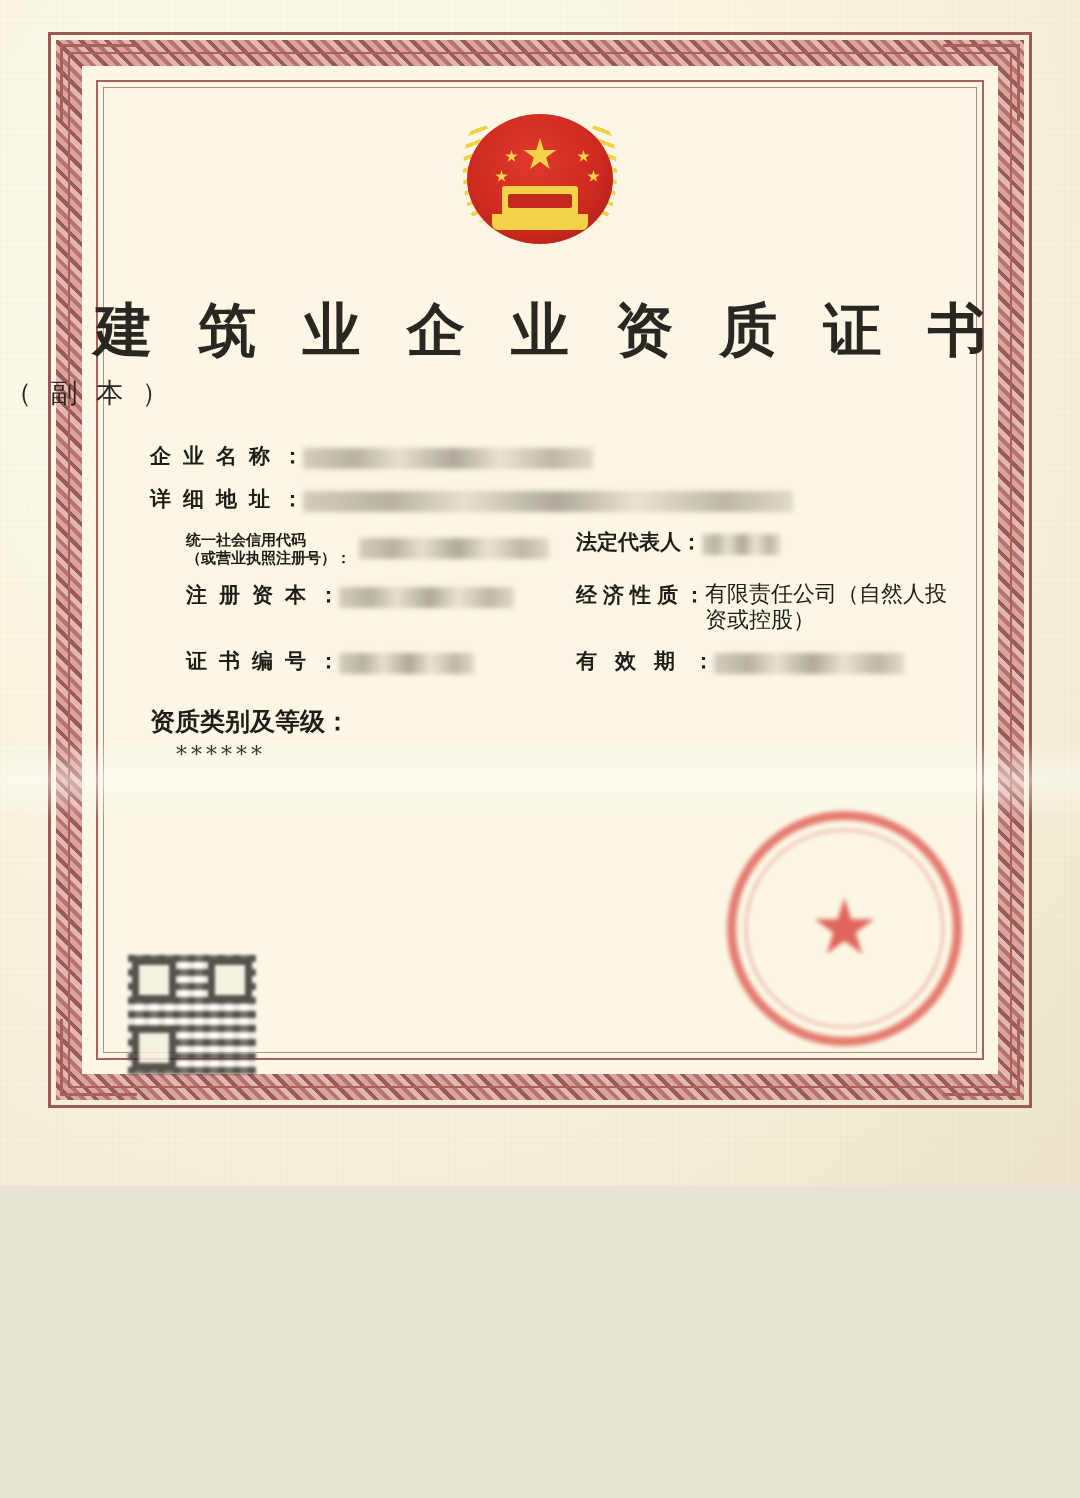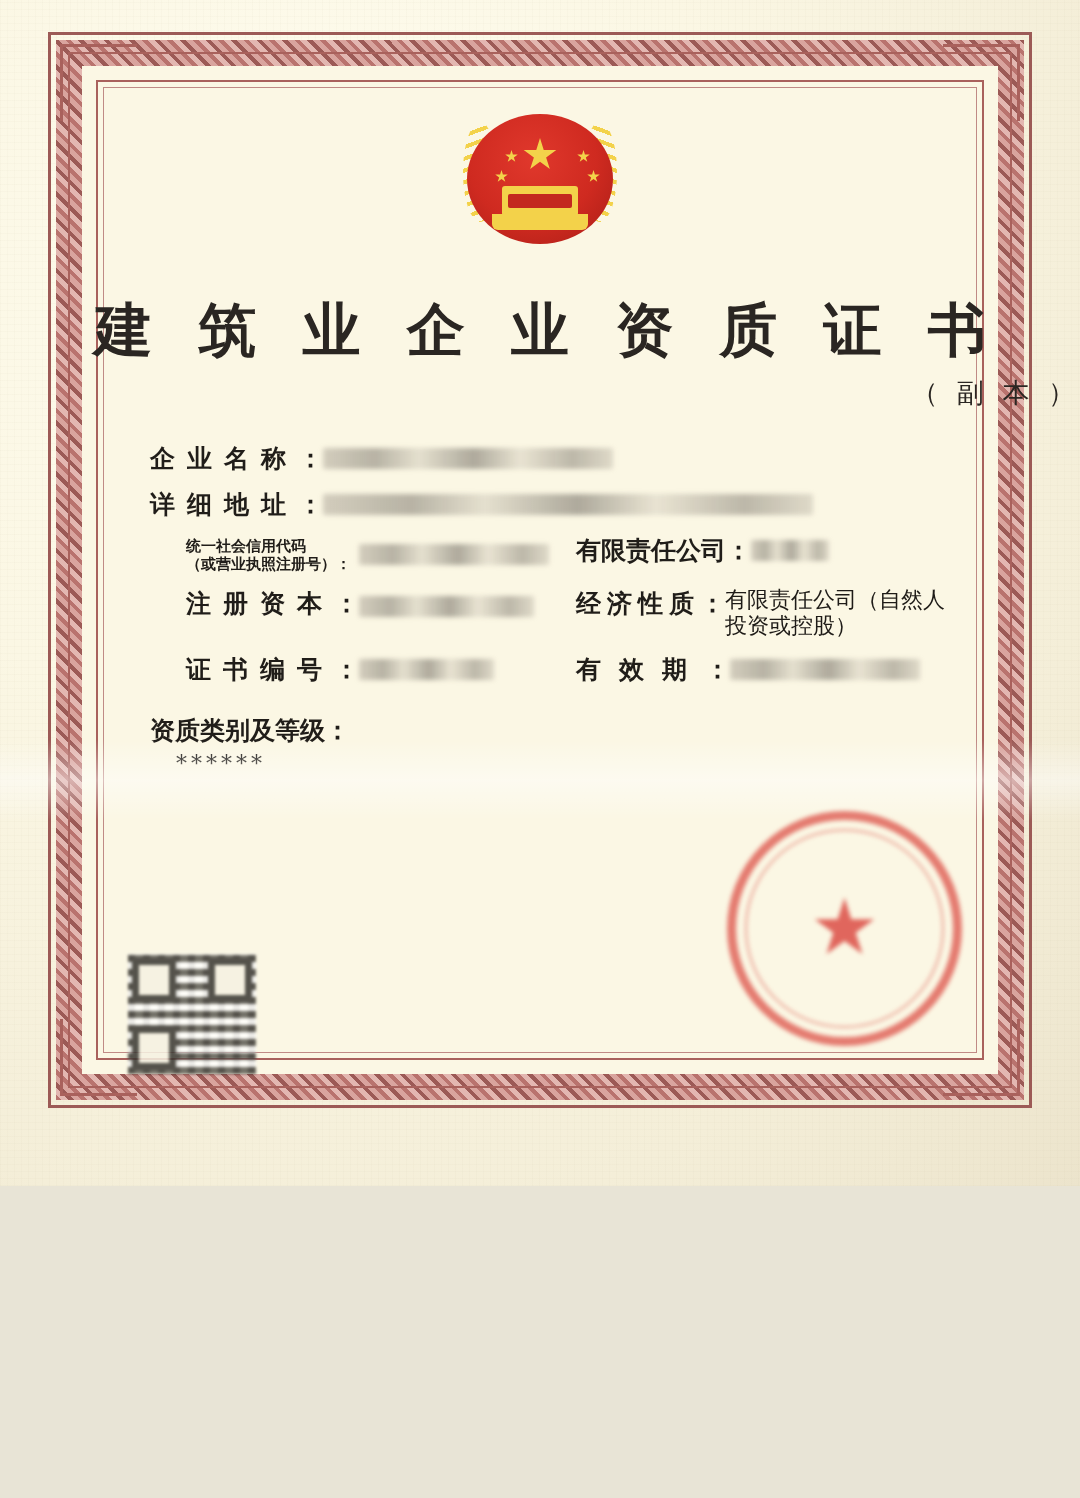--- a/index.html
+++ b/index.html
@@ -178,21 +178,21 @@
     letter-spacing: 13px;
     color: #2a2622;
     font-family: "DejaVu Serif", serif;
     text-indent: 13px;
   }
   #title-sub {
     position: absolute;
     top: 375px;
     left: 0;
     width: 100%;
-    text-align: right;
+    text-align: left;
     font-size: 27px;
     letter-spacing: 5px;
     color: #2a2622;
     font-family: "DejaVu Serif", serif;
     text-indent: 5px;
   }
 
   
   #fields {
     position: absolute;
@@ -202,21 +202,21 @@
     color: #201d19;
     font-family: "DejaVu Serif", serif;
   }
   .row {
     display: flex;
     align-items: flex-start;
     margin-bottom: 13px;
     min-height: 30px;
   }
   .lab {
-    font-size: 25px;
+    font-size: 21px;
     font-weight: bold;
     white-space: nowrap;
     letter-spacing: 0;
   }
   .lab.sp4 { letter-spacing: 12px; }
   .lab.sp3 { letter-spacing: 6px; }
   .lab.small {
     font-size: 15px;
     font-weight: bold;
     line-height: 1.22;
@@ -427,21 +427,21 @@
 
     <div class="row">
       <div class="col-left" style="display:flex;align-items:flex-start;">
         <span class="lab small">
           <span>统一社会信用代码</span><br>
           <span>（或营业执照注册号）：</span>
         </span>
         <span class="redacted" style="width:190px;margin-left:8px;margin-top:10px;"></span>
       </div>
       <div class="col-right">
-        <span class="lab">有限责任公司</span>
+        <span class="lab">法定代表人</span>
         <span class="lab">：</span>
         <span class="redacted" style="width:78px"></span>
       </div>
     </div>
 
     <div class="row">
       <div class="col-left" style="display:flex;align-items:center;">
         <span class="lab sp4">注册资本</span>
         <span class="lab">：</span>
         <span class="redacted" style="width:175px"></span>

